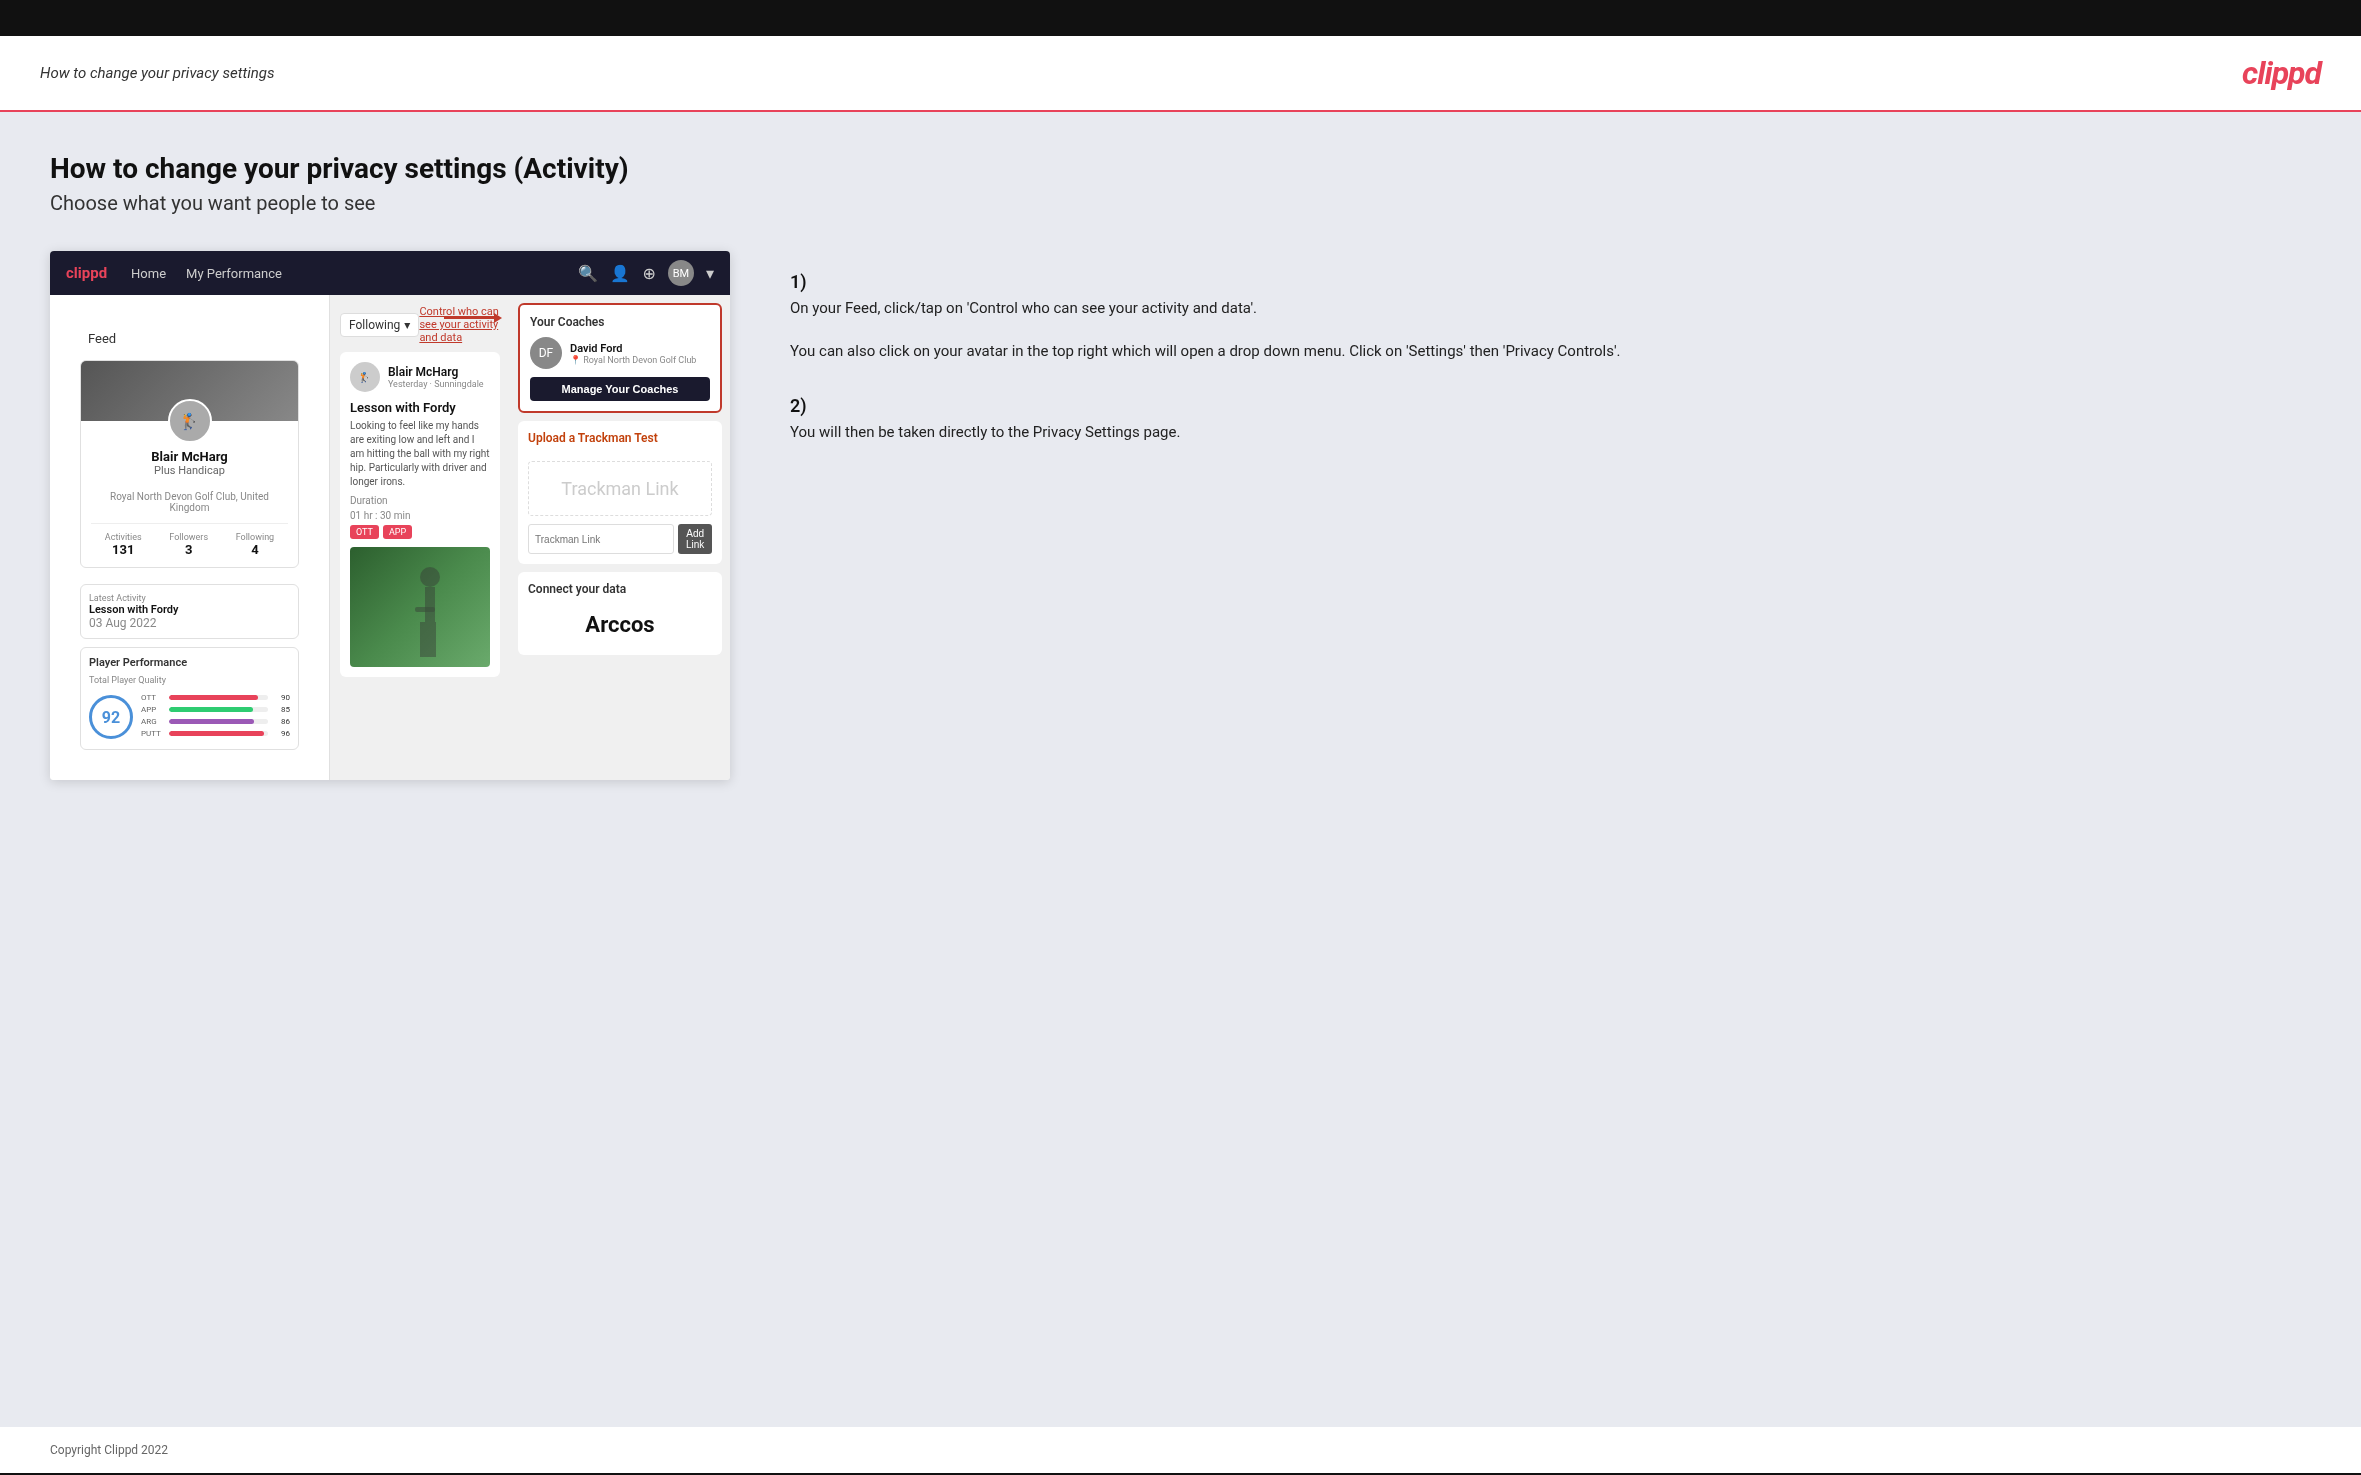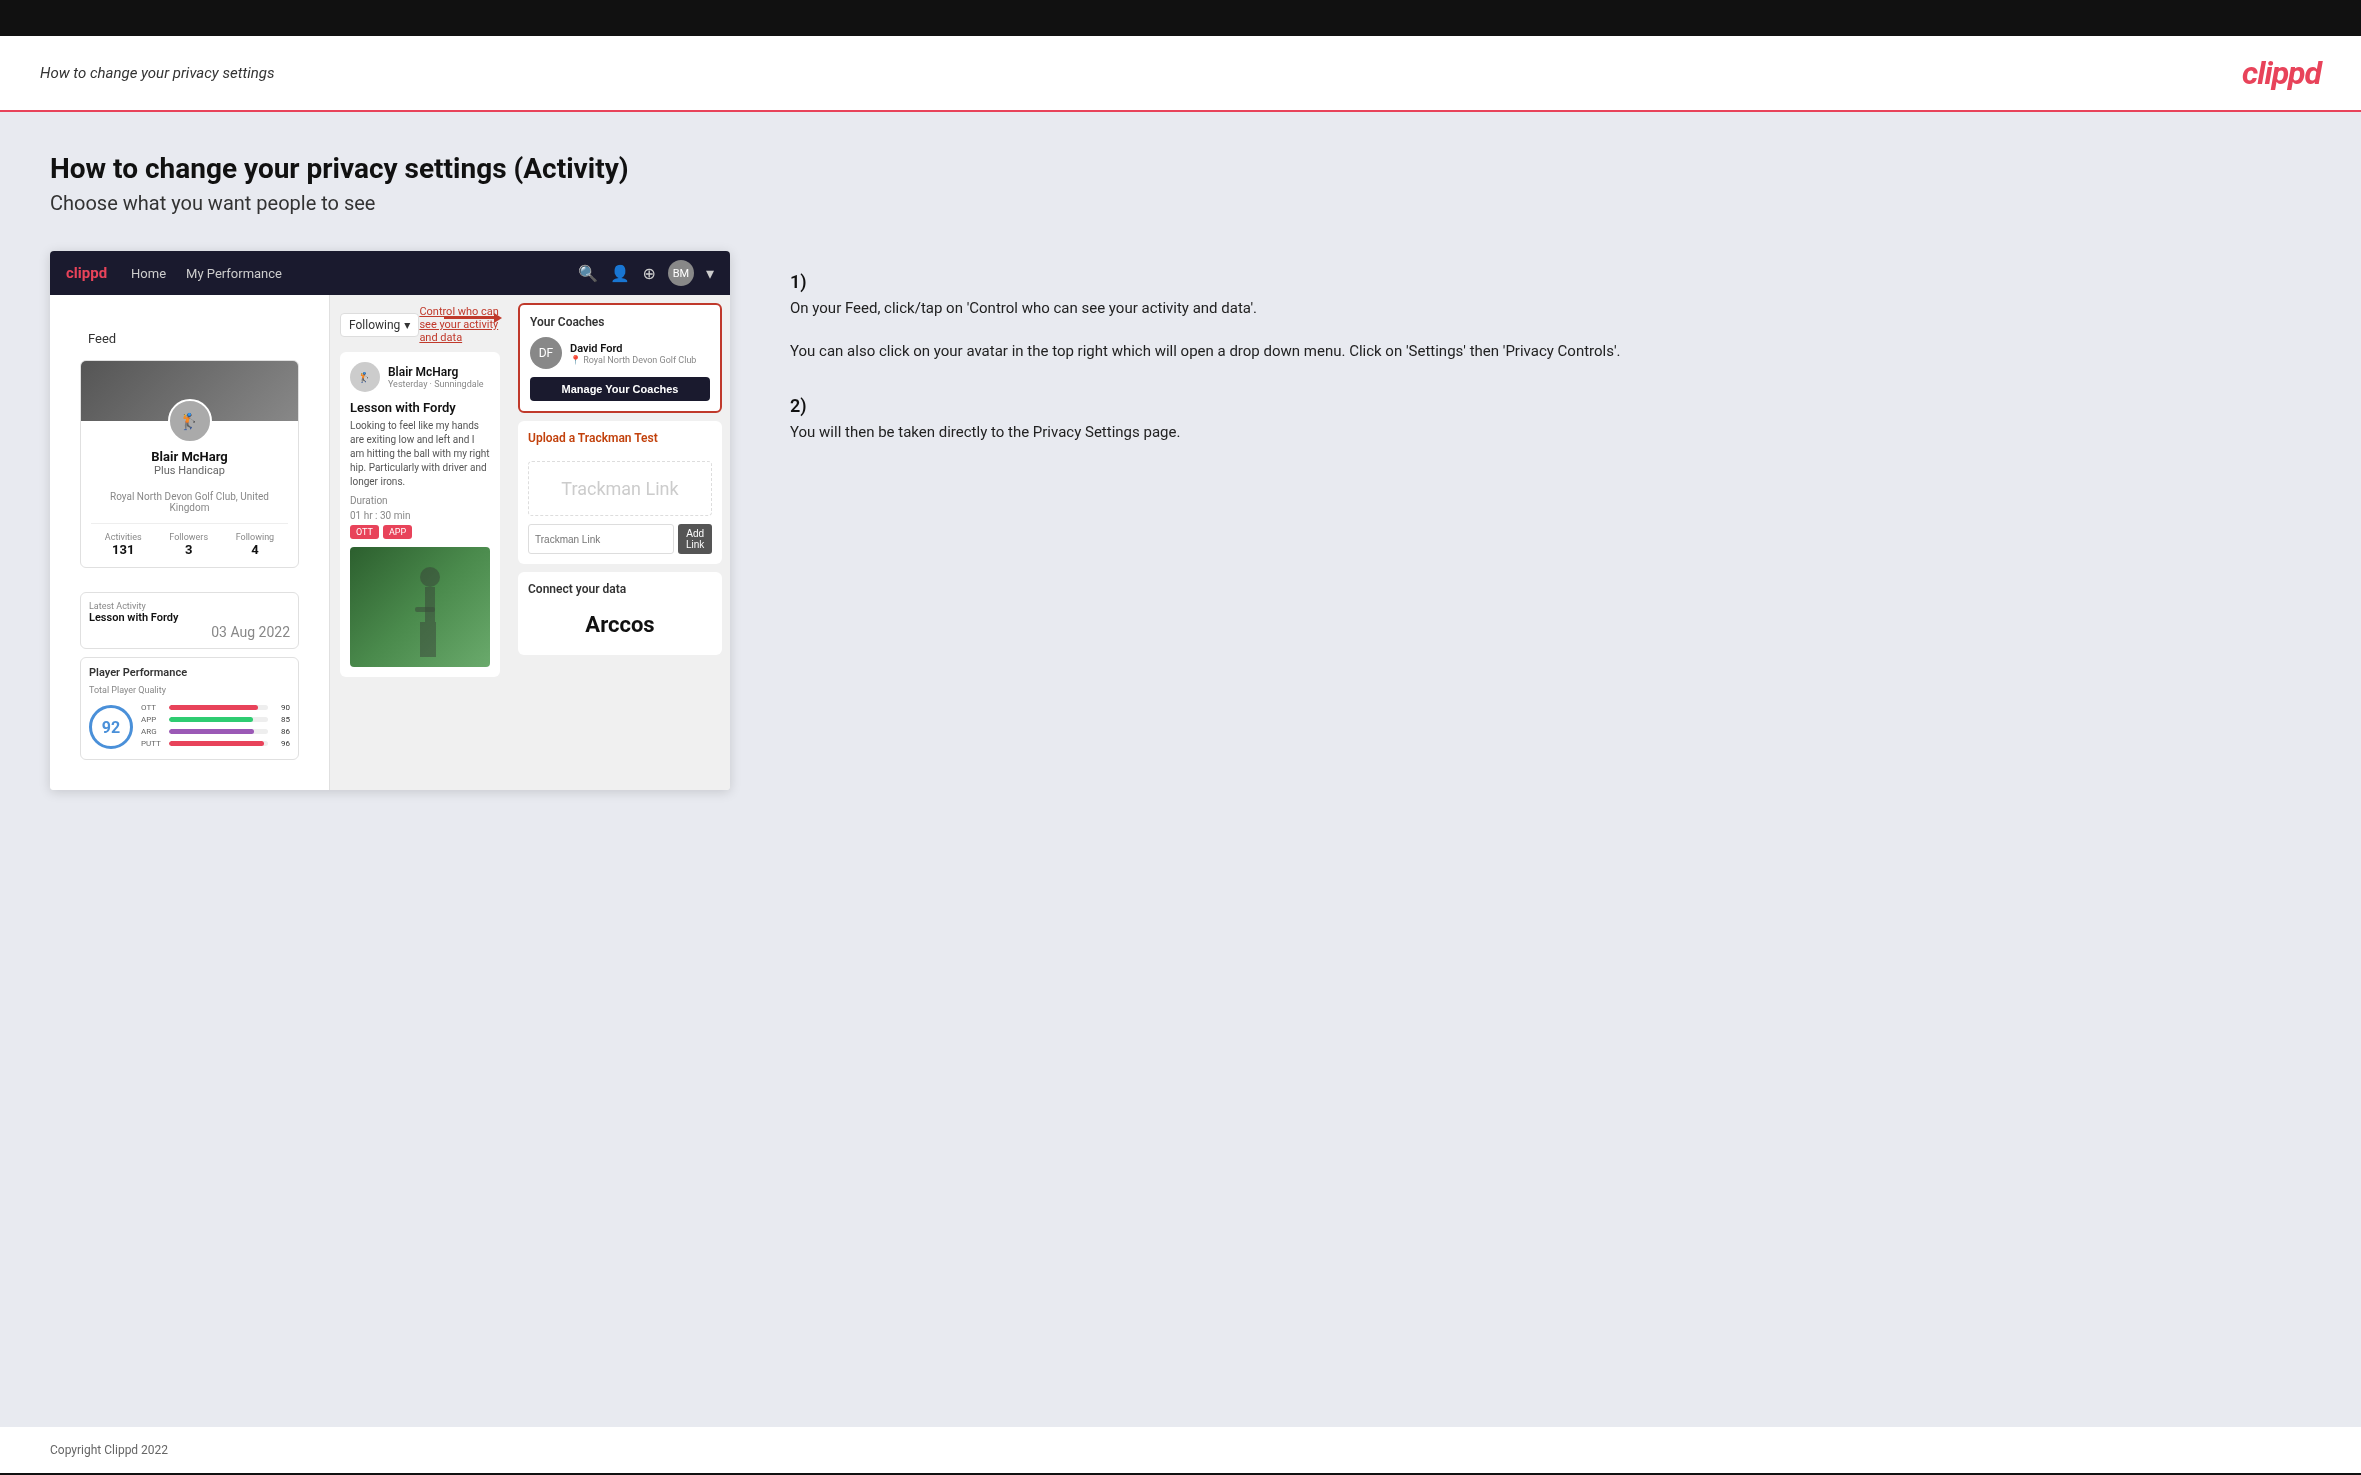--- a/index.html
+++ b/index.html
@@ -200,36 +200,35 @@
       font-size: 13px;
       font-weight: 700;
       color: #111;
     }
 
     .latest-activity {
       background: #fff;
       border: 1px solid #e0e0e0;
       border-radius: 6px;
       padding: 8px;
-      margin-top: 24px;
+      margin-top: 16px;
       font-size: 10px;
     }
     .latest-activity-label {
       color: #888;
       font-size: 9px;
     }
     .latest-activity-name {
       color: #111;
       font-weight: 600;
       font-size: 11px;
     }
     .latest-activity-date {
       color: #888;
-      font-size: 14px;
-      text-align: right;
+      font-size: 12px;
     }
 
     .player-performance {
       background: #fff;
       border: 1px solid #e0e0e0;
       border-radius: 6px;
       padding: 8px;
       margin-top: 8px;
     }
     .pp-title {

